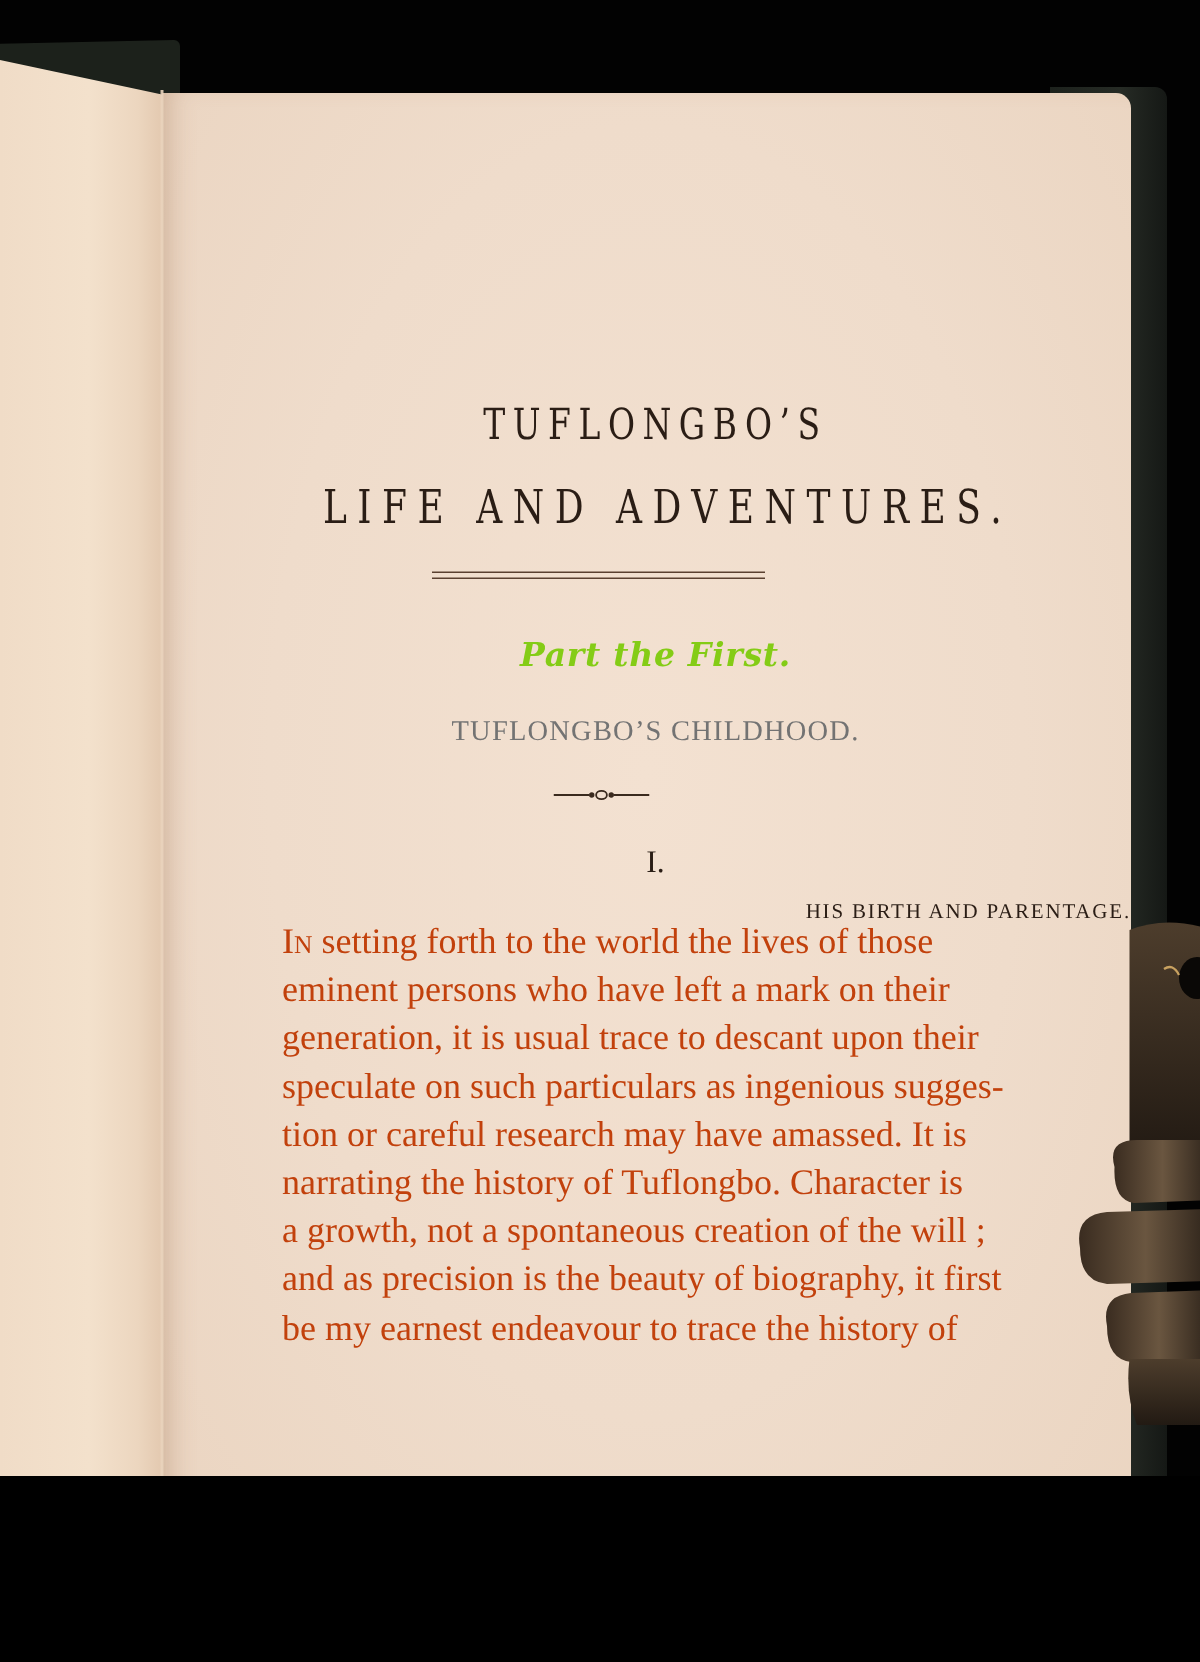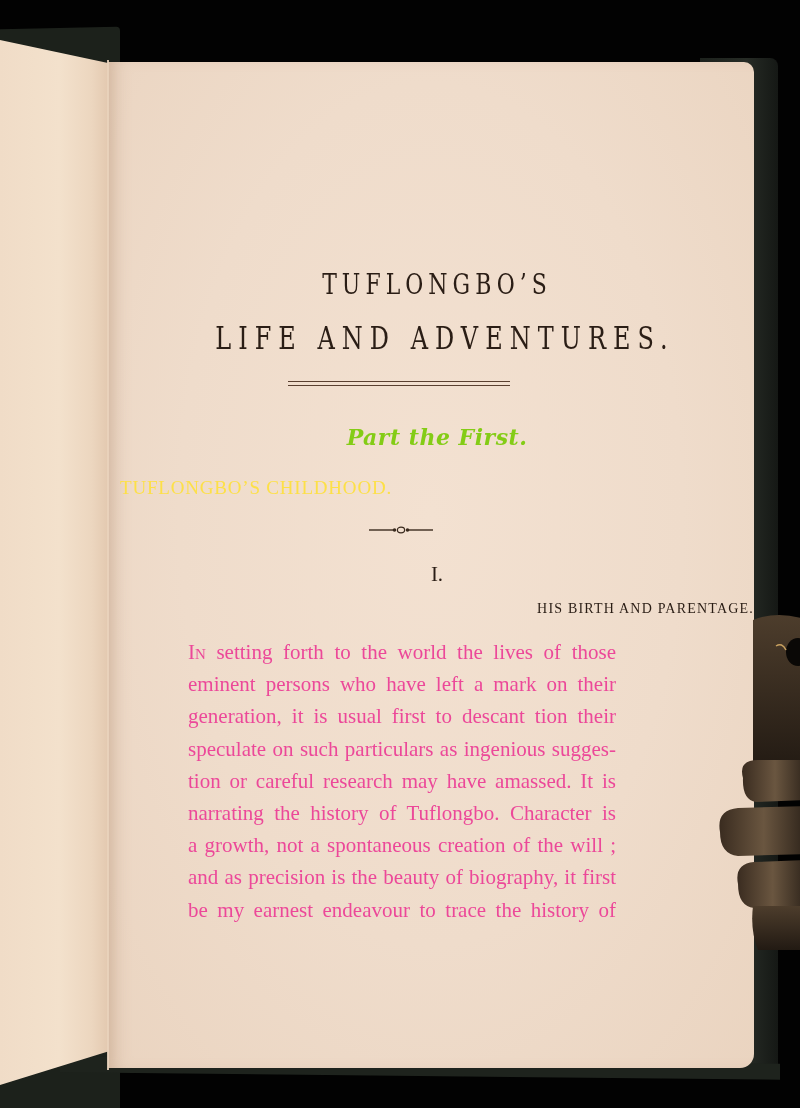--- a/index.html
+++ b/index.html
@@ -6,21 +6,21 @@
       margin: 0;
       padding: 0;
       width: 800px;
       height: 1108px;
       background: #000;
       overflow: hidden;
     }
     .scene {
       position: relative;
       width: 800px;
-      height: 1108px;
+      height: 984px;
       background: #020202;
       overflow: hidden;
     }
     
     .cover-left {
       position: absolute;
       left: -10px;
       top: 28px;
       width: 130px;
       height: 1085px;
@@ -115,25 +115,25 @@
       color: #84cc16;
       letter-spacing: 0.5px;
       padding-left: 12px;
       box-sizing: border-box;
     }
     .subtitle {
       position: absolute;
       left: 108px;
       width: 646px;
       top: 477px;
-      text-align: left;
+      text-align: center;
       font-family: "Liberation Serif", "DejaVu Serif", serif;
       font-size: 19px;
       letter-spacing: 0.8px;
-      color: #fde047;
+      color: #737373;
       padding-left: 12px;
       box-sizing: border-box;
     }
     .ornament {
       position: absolute;
       left: 369px;
       top: 525px;
       width: 64px;
       height: 10px;
     }
@@ -158,26 +158,26 @@
       font-family: "Liberation Serif", "DejaVu Serif", serif;
       font-size: 14px;
       letter-spacing: 1.2px;
       color: #2a1d15;
       padding-left: 12px;
       box-sizing: border-box;
     }
     .body {
       position: absolute;
       left: 188px;
-      top: 636px;
+      top: 612px;
       width: 428px;
       font-family: "Liberation Serif", "DejaVu Serif", serif;
-      font-size: 21px;
+      font-size: 24px;
       line-height: 32.2px;
-      color: #ec4899;
+      color: #c2410c;
     }
     .body .line {
       display: block;
       text-align: justify;
       text-align-last: justify;
       white-space: nowrap;
       height: 32.2px;
     }
     .sc { font-variant: small-caps; }
 
@@ -217,21 +217,21 @@
     <circle cx="38.5" cy="5" r="1.8" fill="#3a2a1e"></circle>
     <ellipse cx="32" cy="5" rx="3.6" ry="2.8" fill="none" stroke="#3a2a1e" stroke-width="1.2"></ellipse>
   </svg>
 
   <div class="chapter-num">I.</div>
   <div class="chapter-title">HIS BIRTH AND PARENTAGE.</div>
 
   <div class="body">
     <span class="line"><span class="sc">In</span><span> setting forth to the world the lives of those</span></span>
     <span class="line">eminent persons who have left a mark on their</span>
-    <span class="line">generation, it is usual first to descant tion their</span>
+    <span class="line">generation, it is usual trace to descant upon their</span>
     <span class="line">speculate on such particulars as ingenious sugges-</span>
     <span class="line">tion or careful research may have amassed.  It is</span>
     <span class="line">narrating the history of Tuflongbo.  Character is</span>
     <span class="line">a growth, not a spontaneous creation of the will ;</span>
     <span class="line">and as precision is the beauty of biography, it first</span>
     <span class="line">be my earnest endeavour to trace the history of</span>
   </div>
 
   <svg class="clip" viewBox="0 0 110 340">
     <defs>

